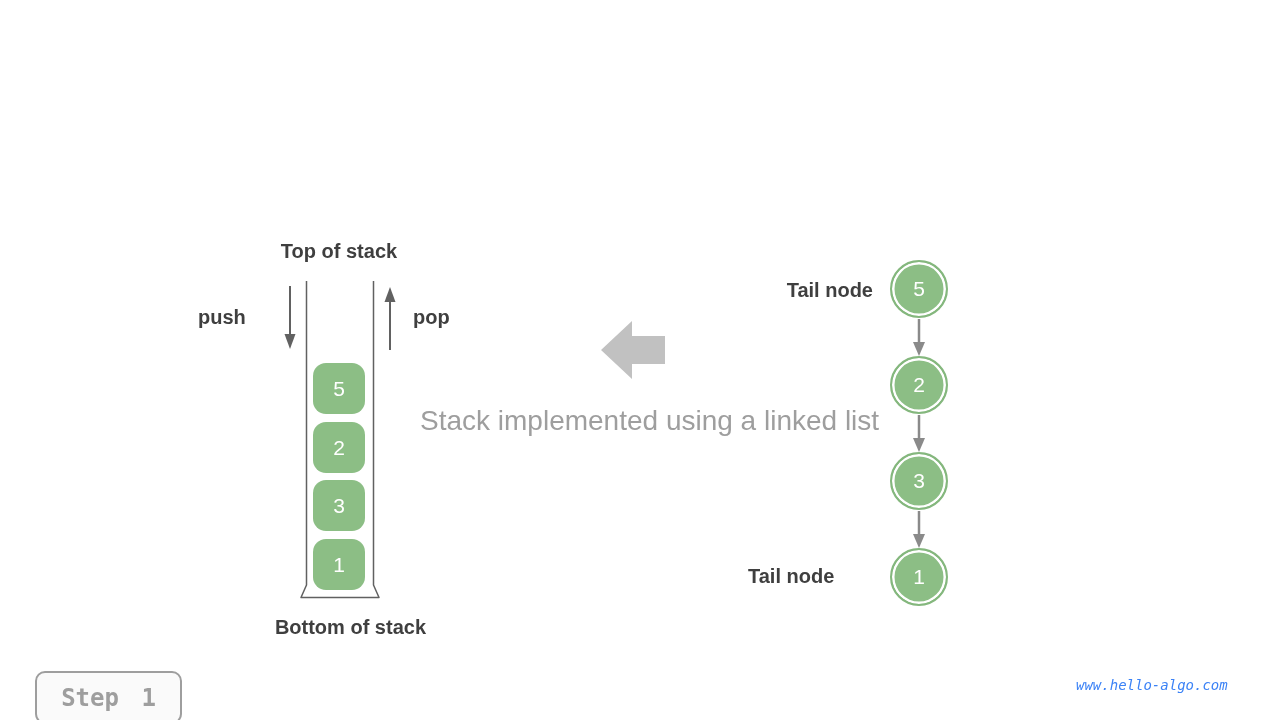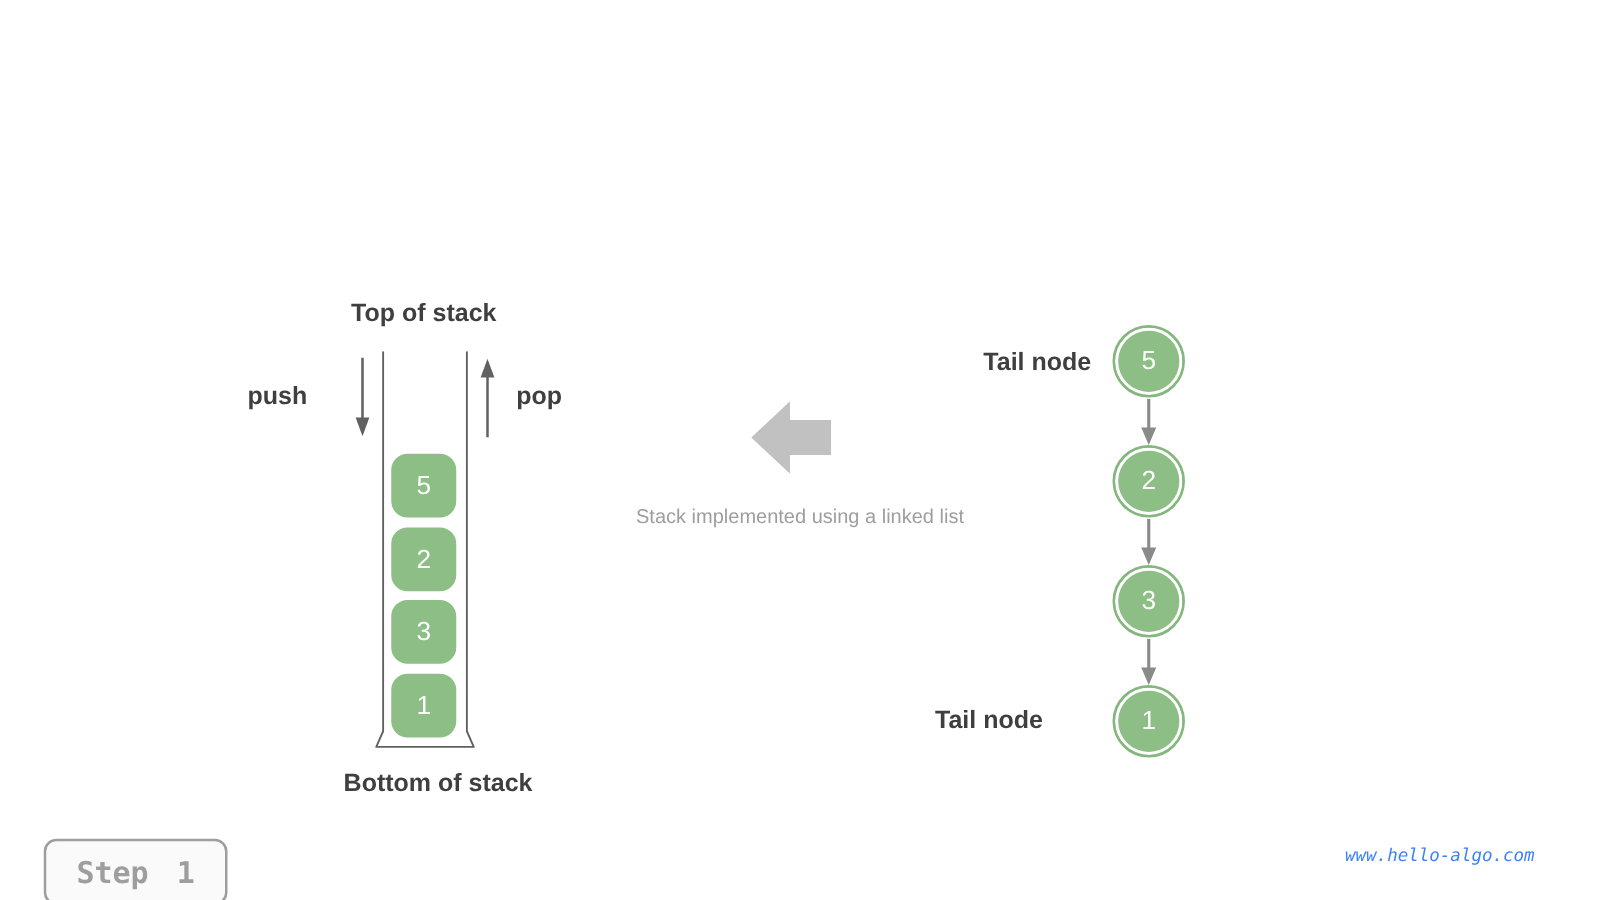--- a/index.html
+++ b/index.html
@@ -53,21 +53,21 @@
     justify-content: center;
   }
 
   
   .caption {
     position: absolute;
     left: 420px;
     top: 405px;
     width: 440px;
     text-align: center;
-    font-size: 16px;
+    font-size: 28px;
     color: #9e9e9e;
     white-space: nowrap;
   }
 
   
   .step-badge {
     position: absolute;
     left: 35px;
     top: 640px;
     width: 147px;

